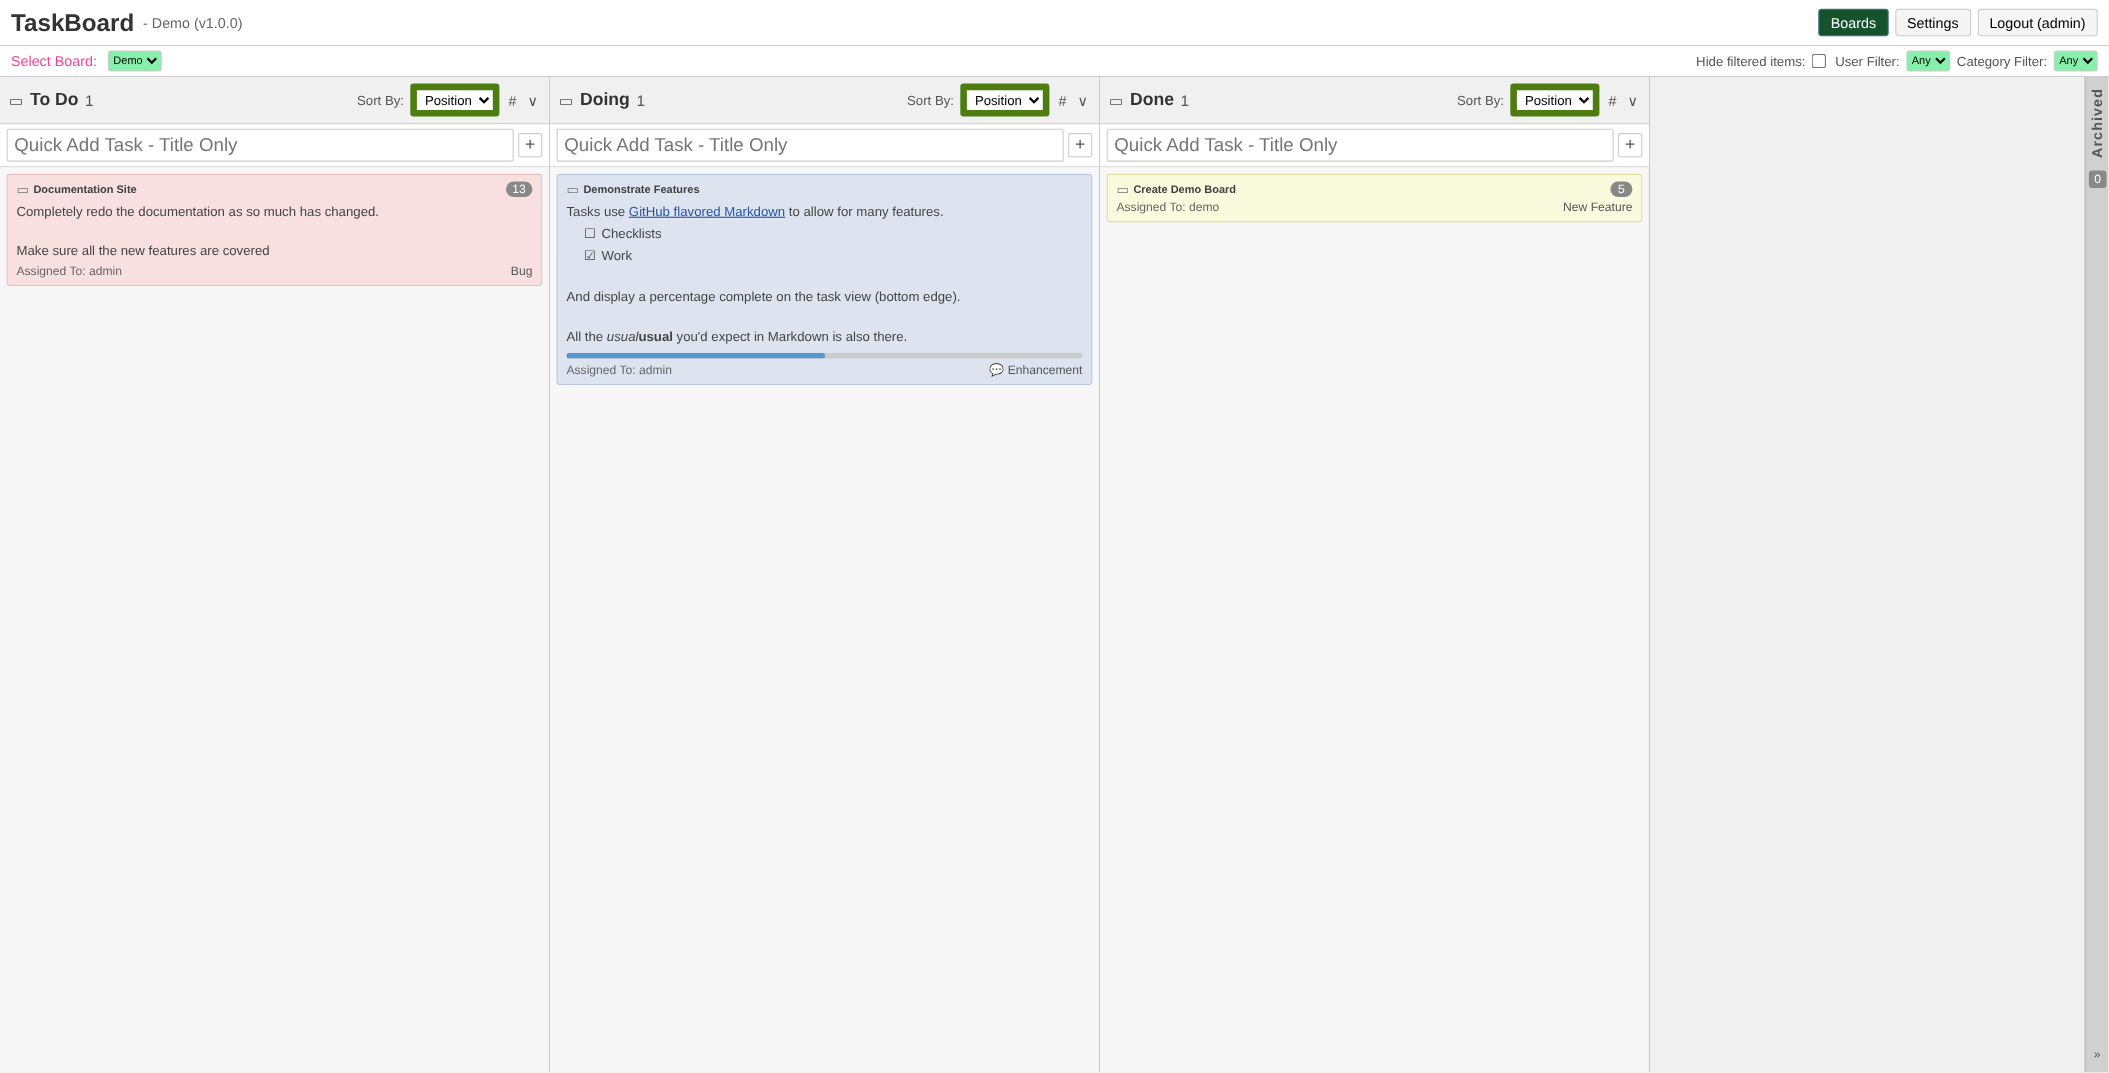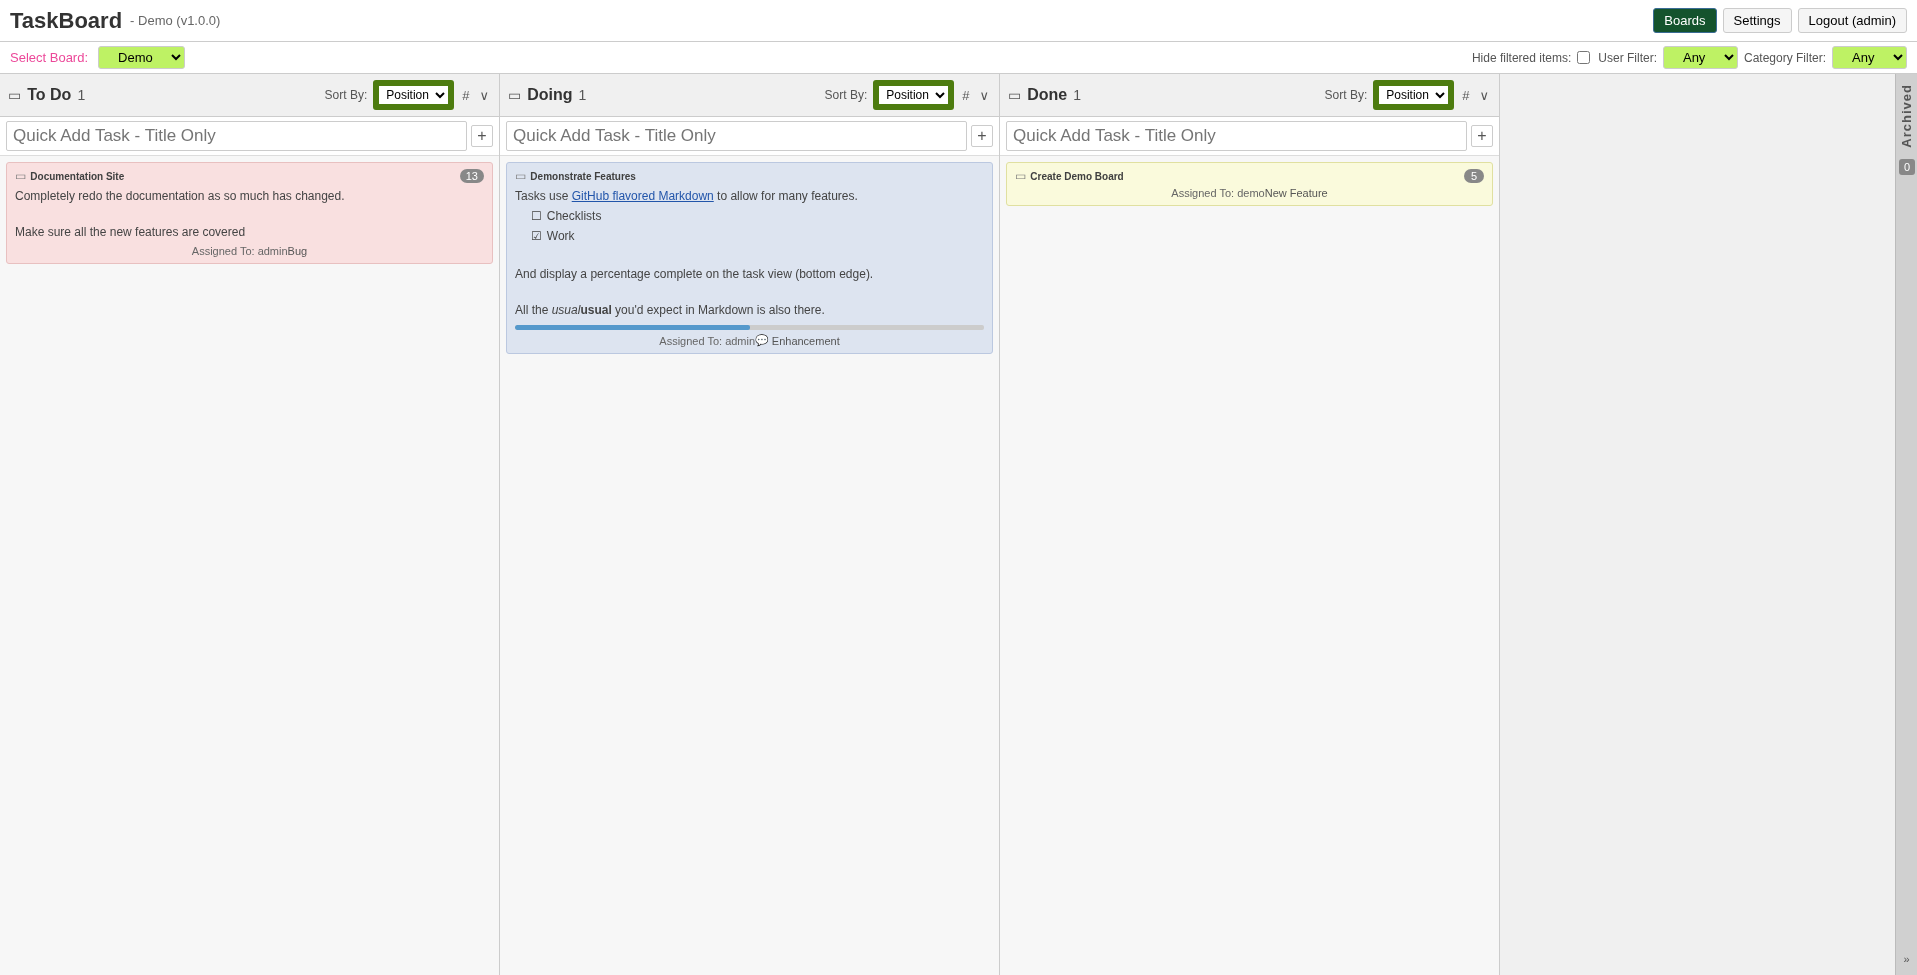--- a/index.html
+++ b/index.html
@@ -41,23 +41,23 @@
       padding: 4px 10px;
       display: flex;
       align-items: center;
       gap: 10px;
       flex-shrink: 0;
       flex-wrap: wrap;
     }
     .toolbar-label { font-size: 13px; color: #ec4899; }
     .toolbar-select {
       border: 1px solid #ccc;
-      background: #bef264;
-      padding: 2px 15px;
-      font-size: 13px;
+      background: #86efac;
+      padding: 2px 0;
+      font-size: 10px;
       border-radius: 3px;
     }
     .toolbar-spacer { flex: 1; }
     .filter-group { display: flex; align-items: center; gap: 6px; font-size: 12px; }
     .filter-group label { color: #555; }
     .filter-group input[type=checkbox] { margin-right: 2px; }
 
     
     #board-area {
       display: flex;
@@ -255,21 +255,21 @@
     }
     .task-card-body a {
       color: #2255aa;
       text-decoration: underline;
     }
     .task-card-body em { font-style: italic; }
     .task-card-body strong { font-weight: bold; }
     .task-card-footer {
       display: flex;
       align-items: center;
-      justify-content: center;
+      justify-content: space-between;
       font-size: 11px;
       color: #666;
       margin-top: 4px;
     }
     .task-category-label {
       display: flex;
       align-items: center;
       gap: 3px;
       font-size: 11px;
       color: #555;

